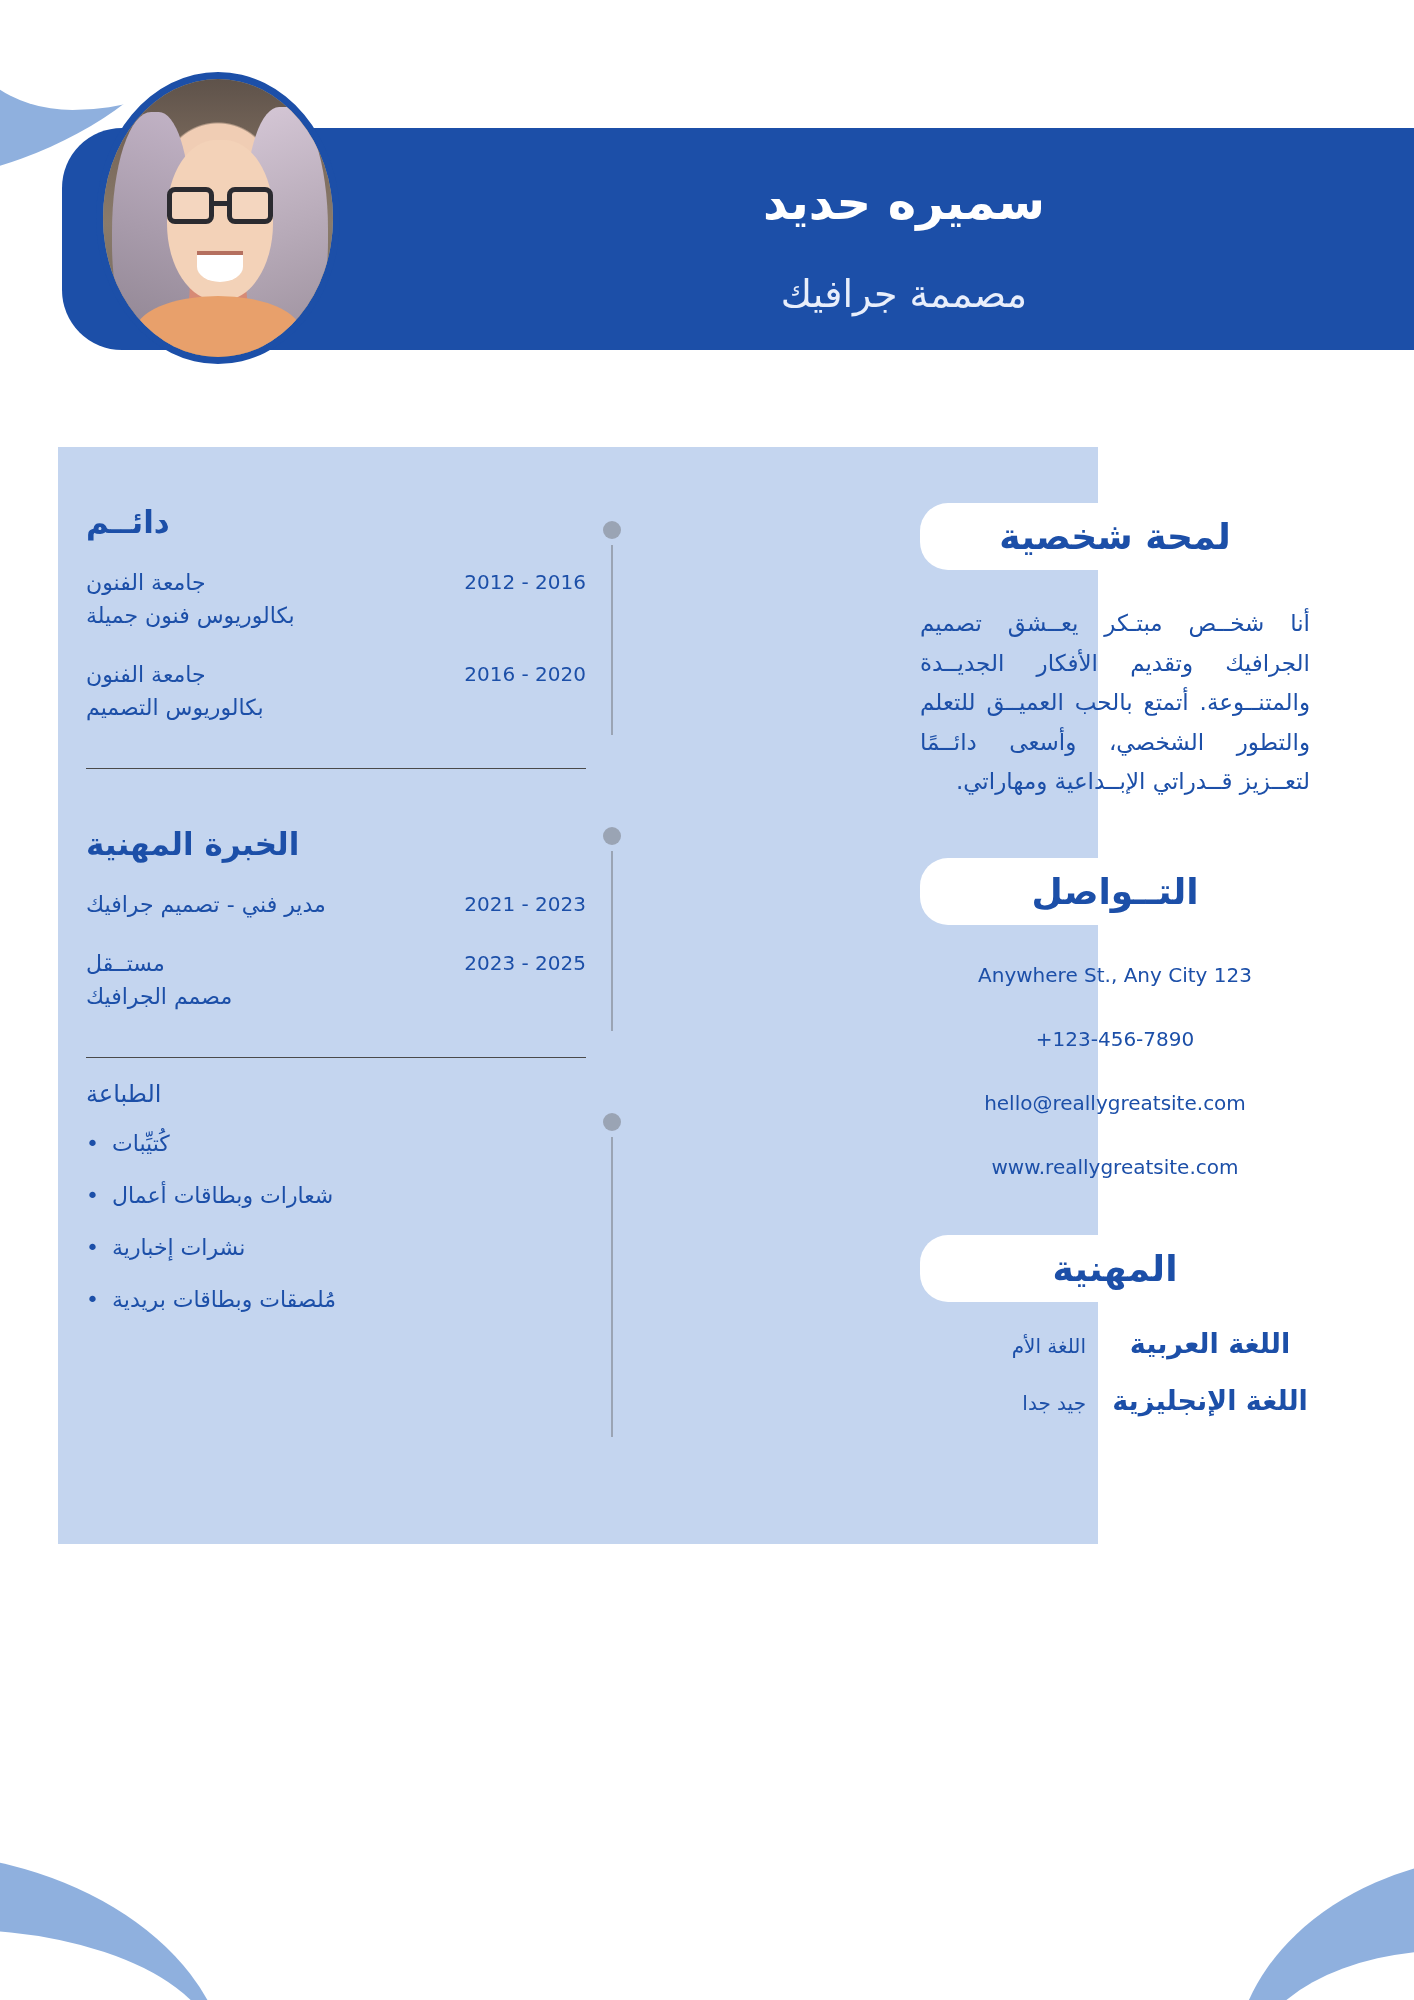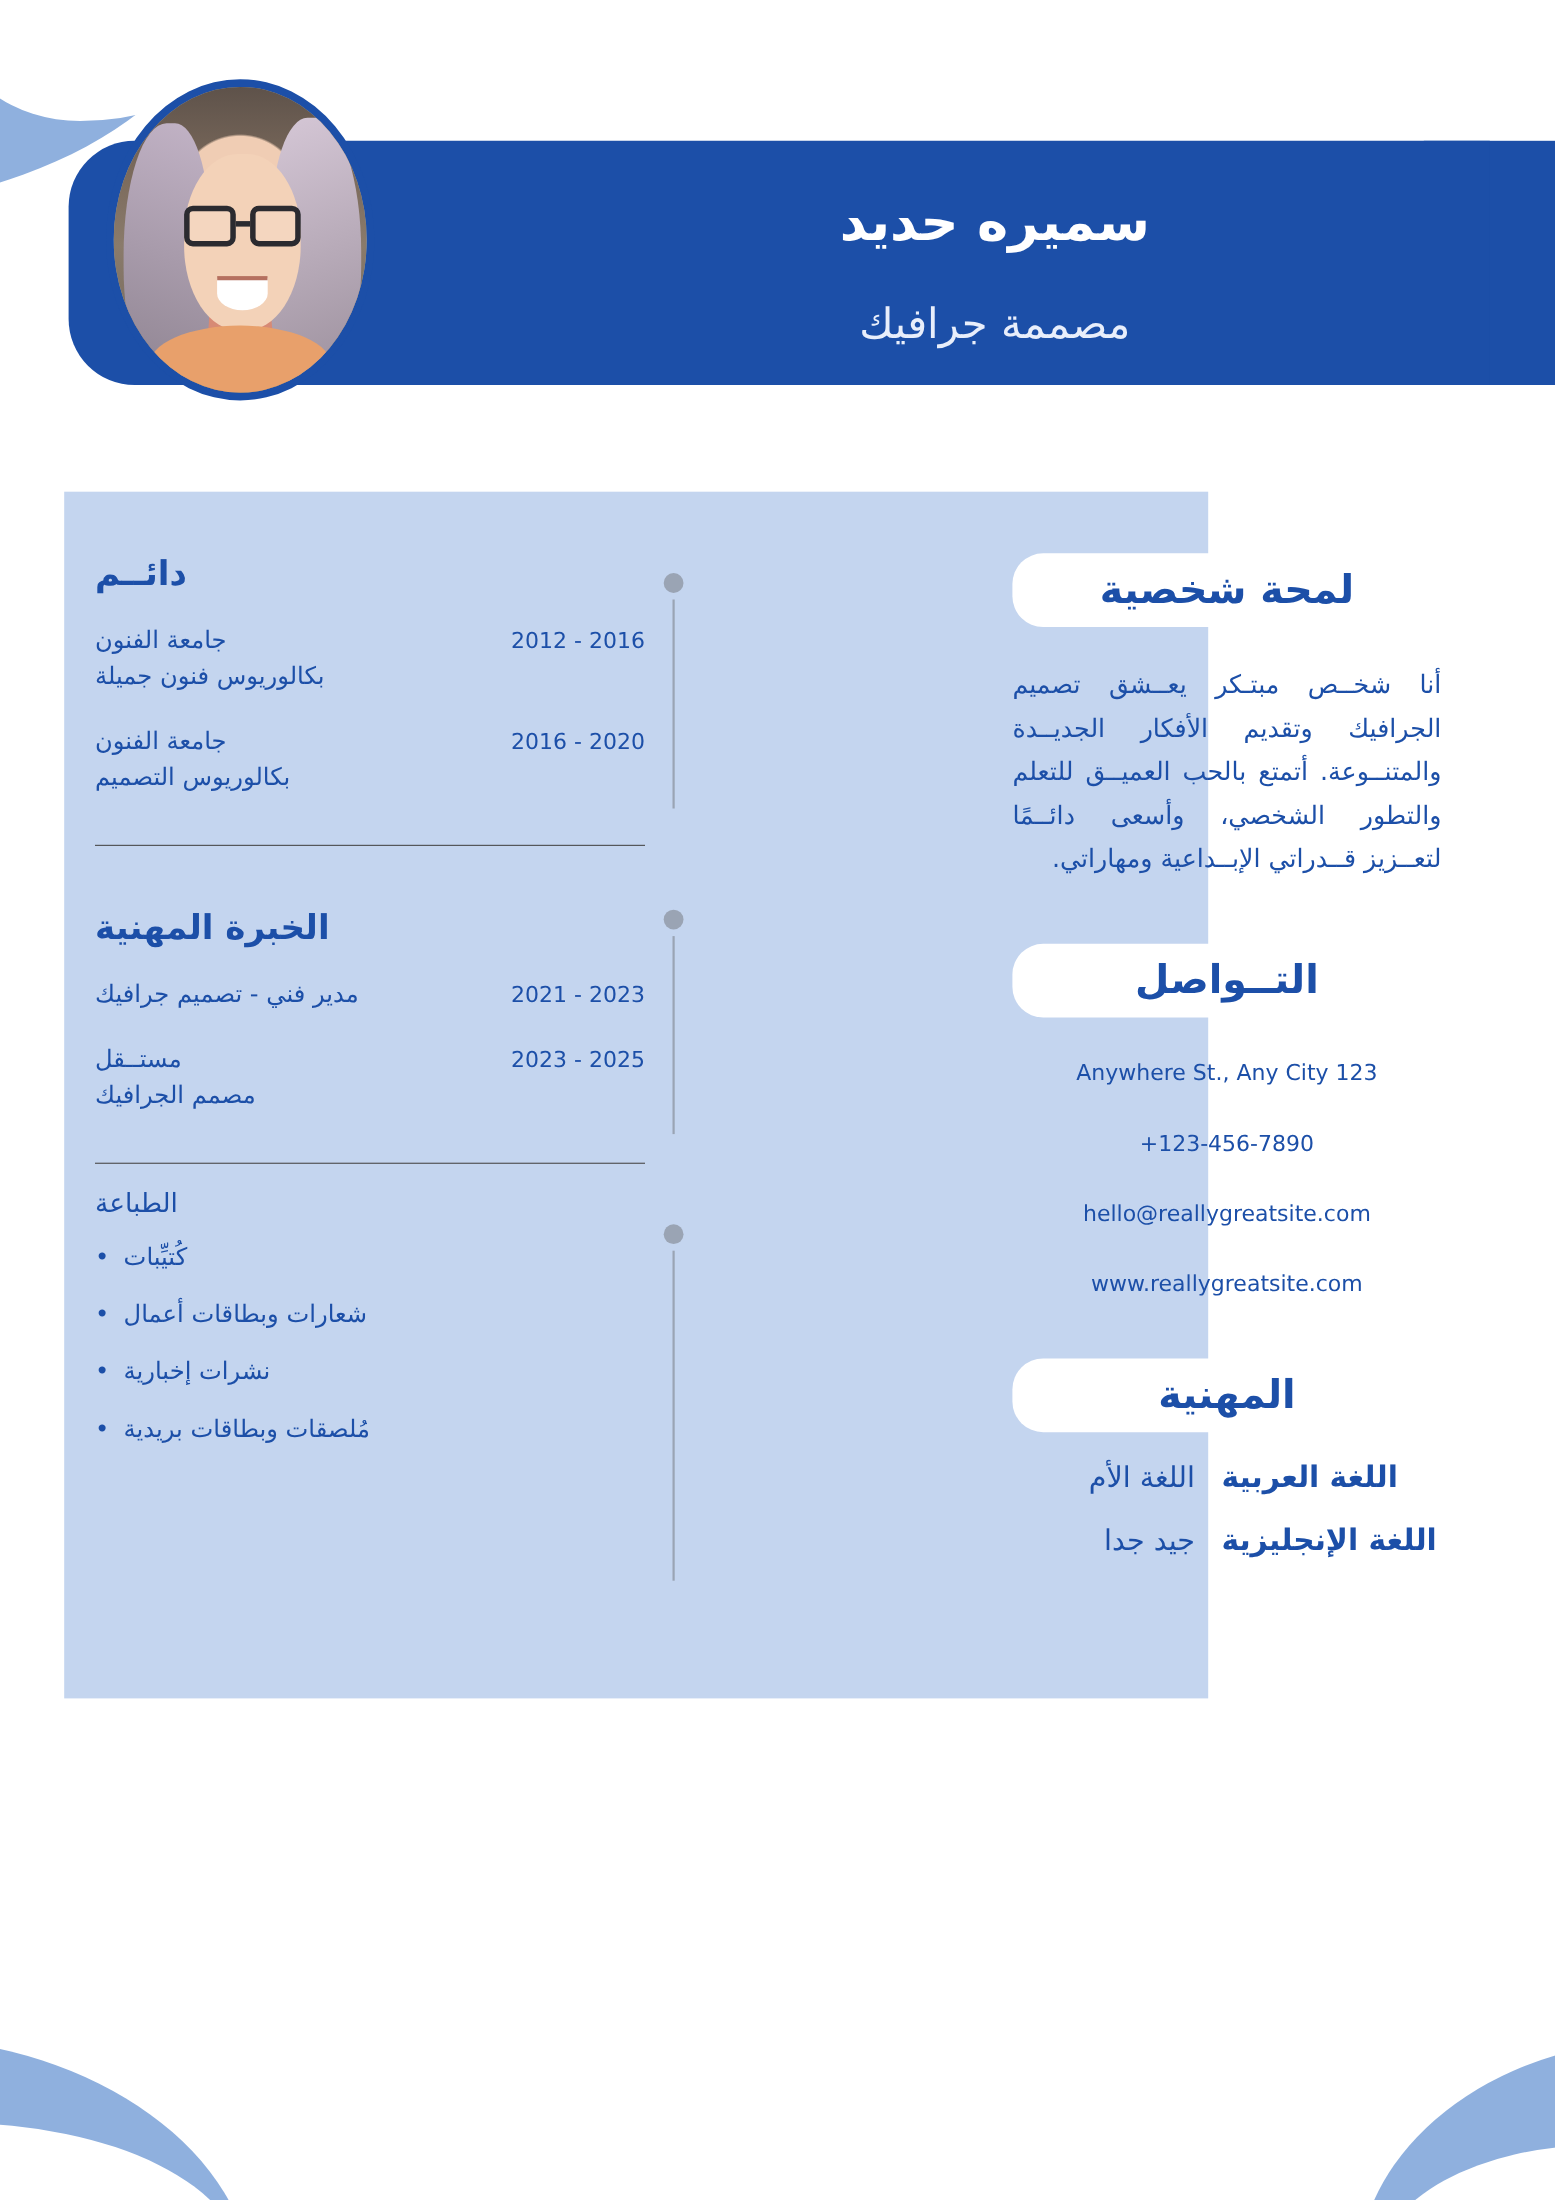--- a/index.html
+++ b/index.html
@@ -238,25 +238,25 @@
     justify-content: flex-start;
     gap: 24px;
     margin-top: 26px;
     direction: rtl;
   }
   .lang-name {
     color: #1c4fa8;
     font-size: 27px;
     font-weight: bold;
     min-width: 200px;
-    text-align: left;
+    text-align: center;
   }
   .lang-level {
     color: #1c4fa8;
-    font-size: 26px;
+    font-size: 20px;
   }
 
   
   .col-left {
     position: absolute;
     top: 447px;
     left: 86px;
     width: 500px;
     direction: rtl;
     text-align: right;

